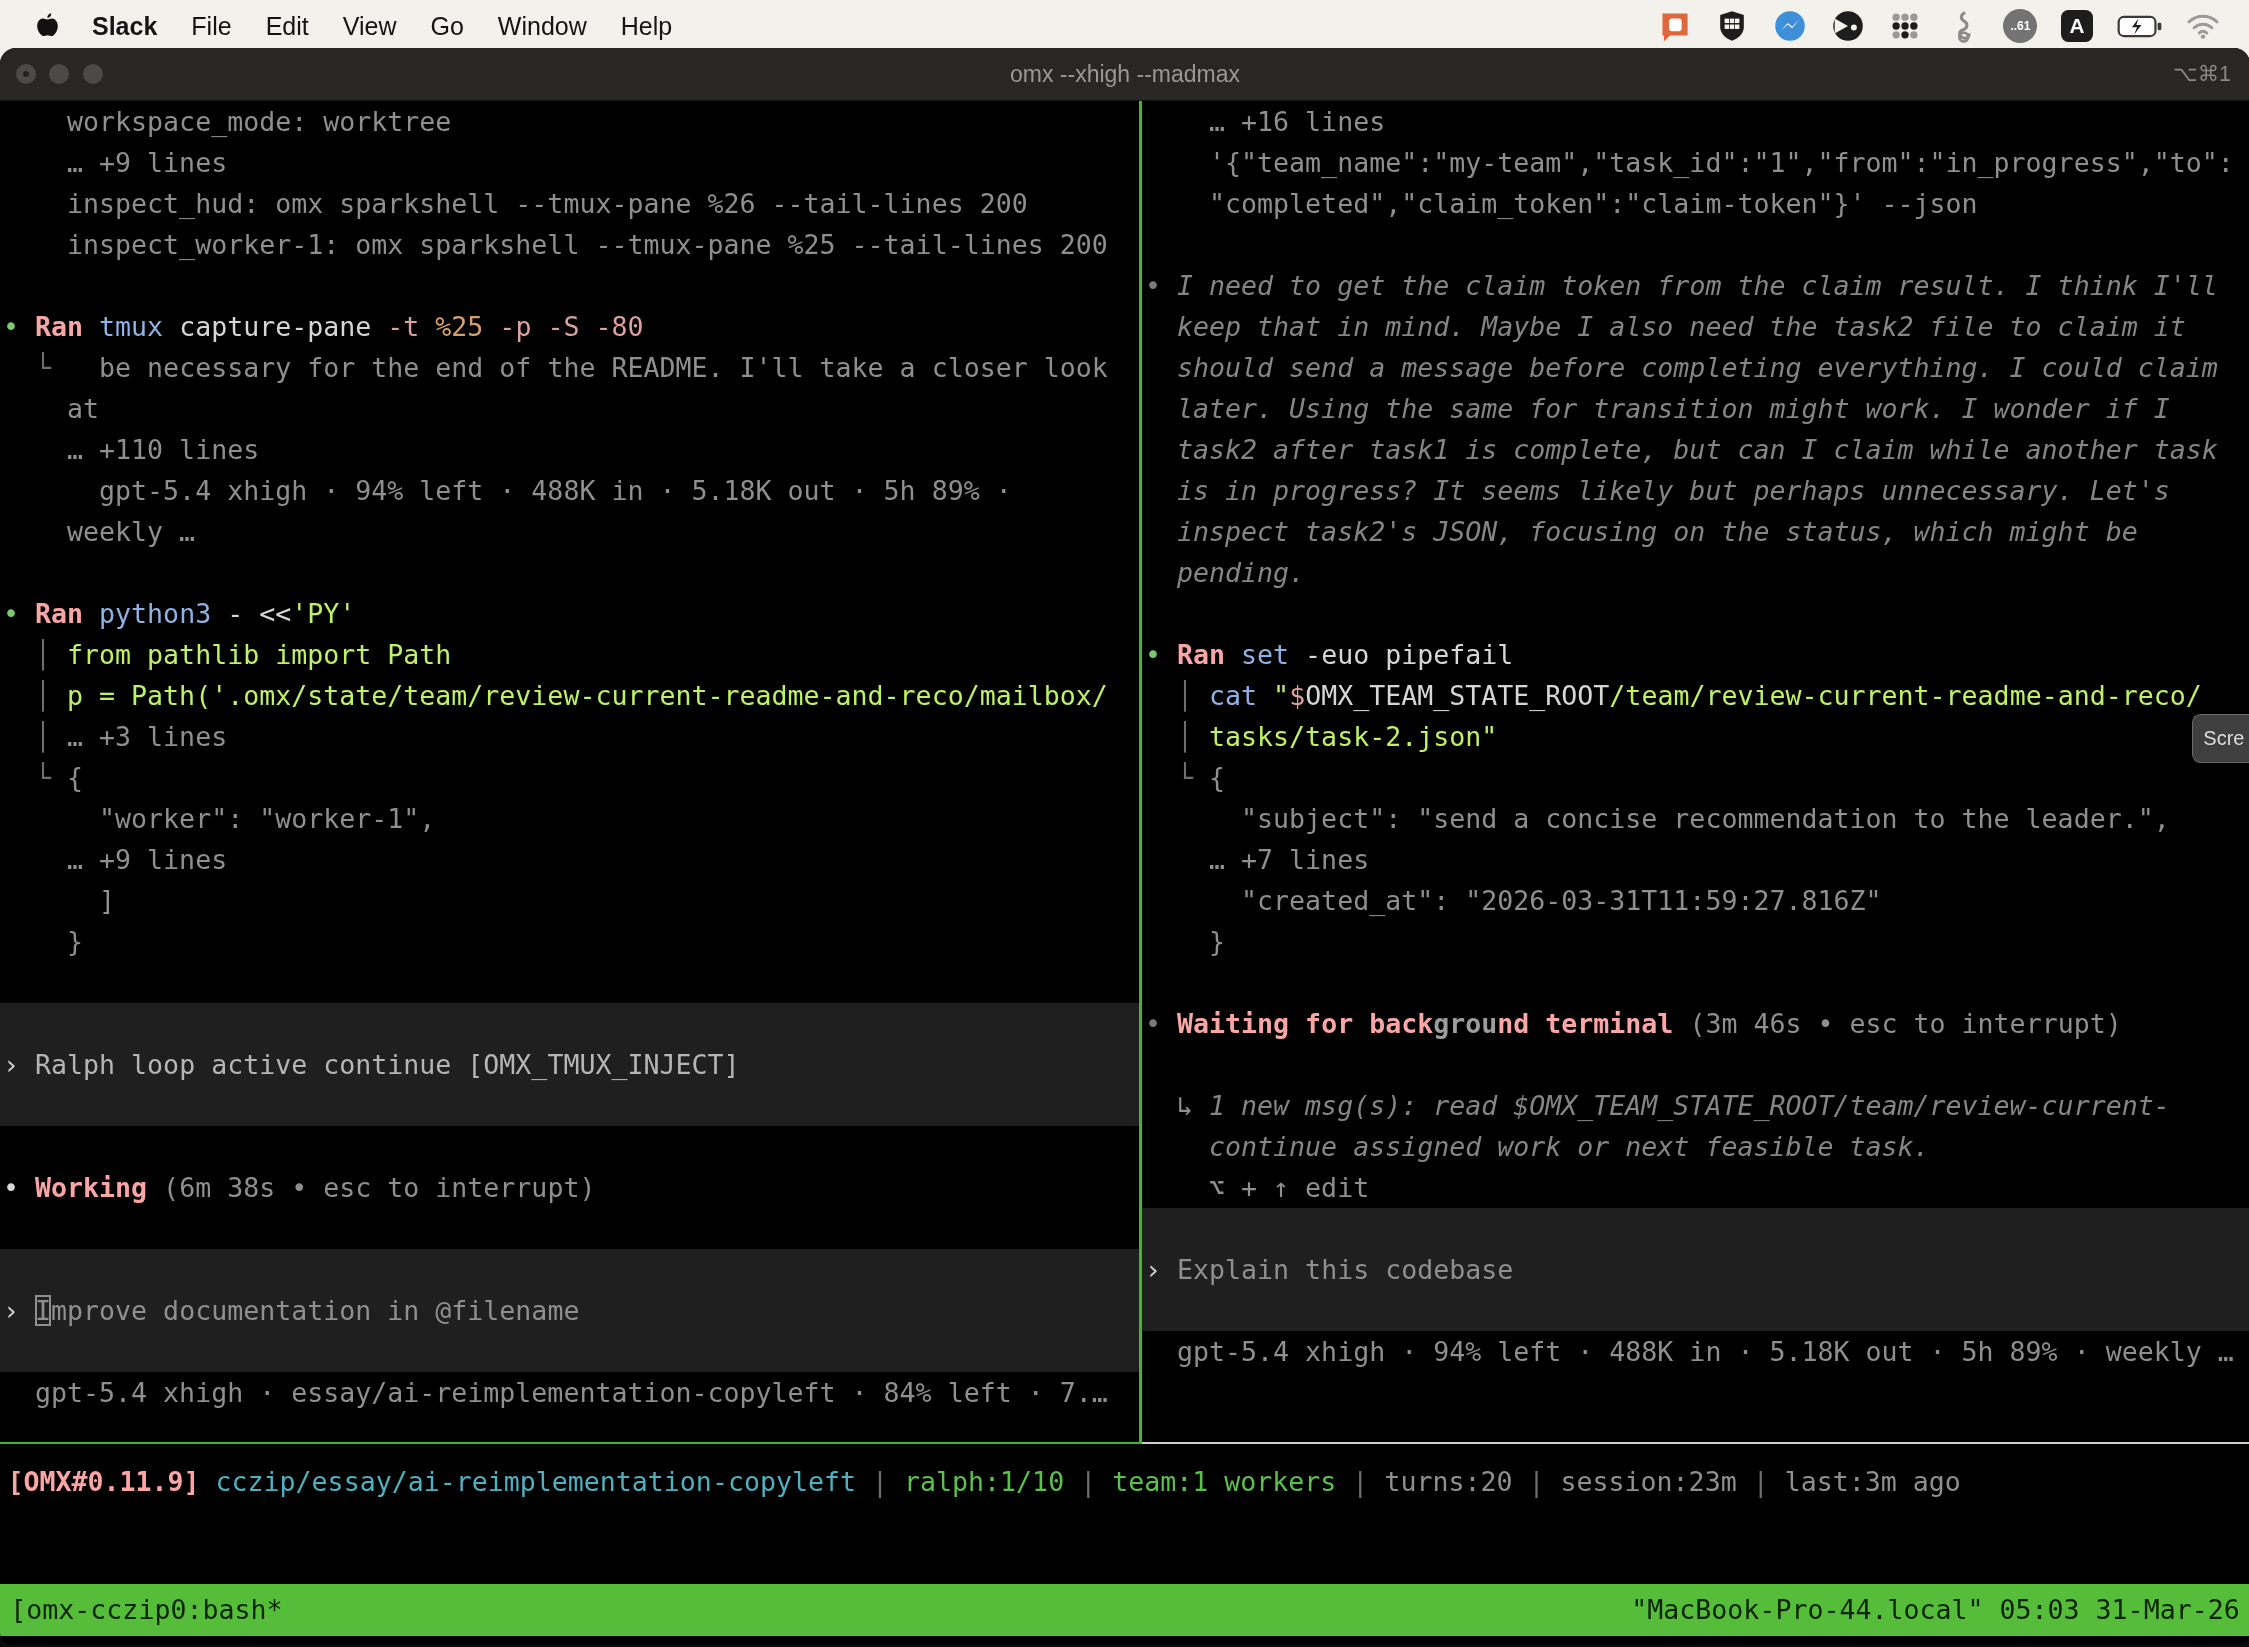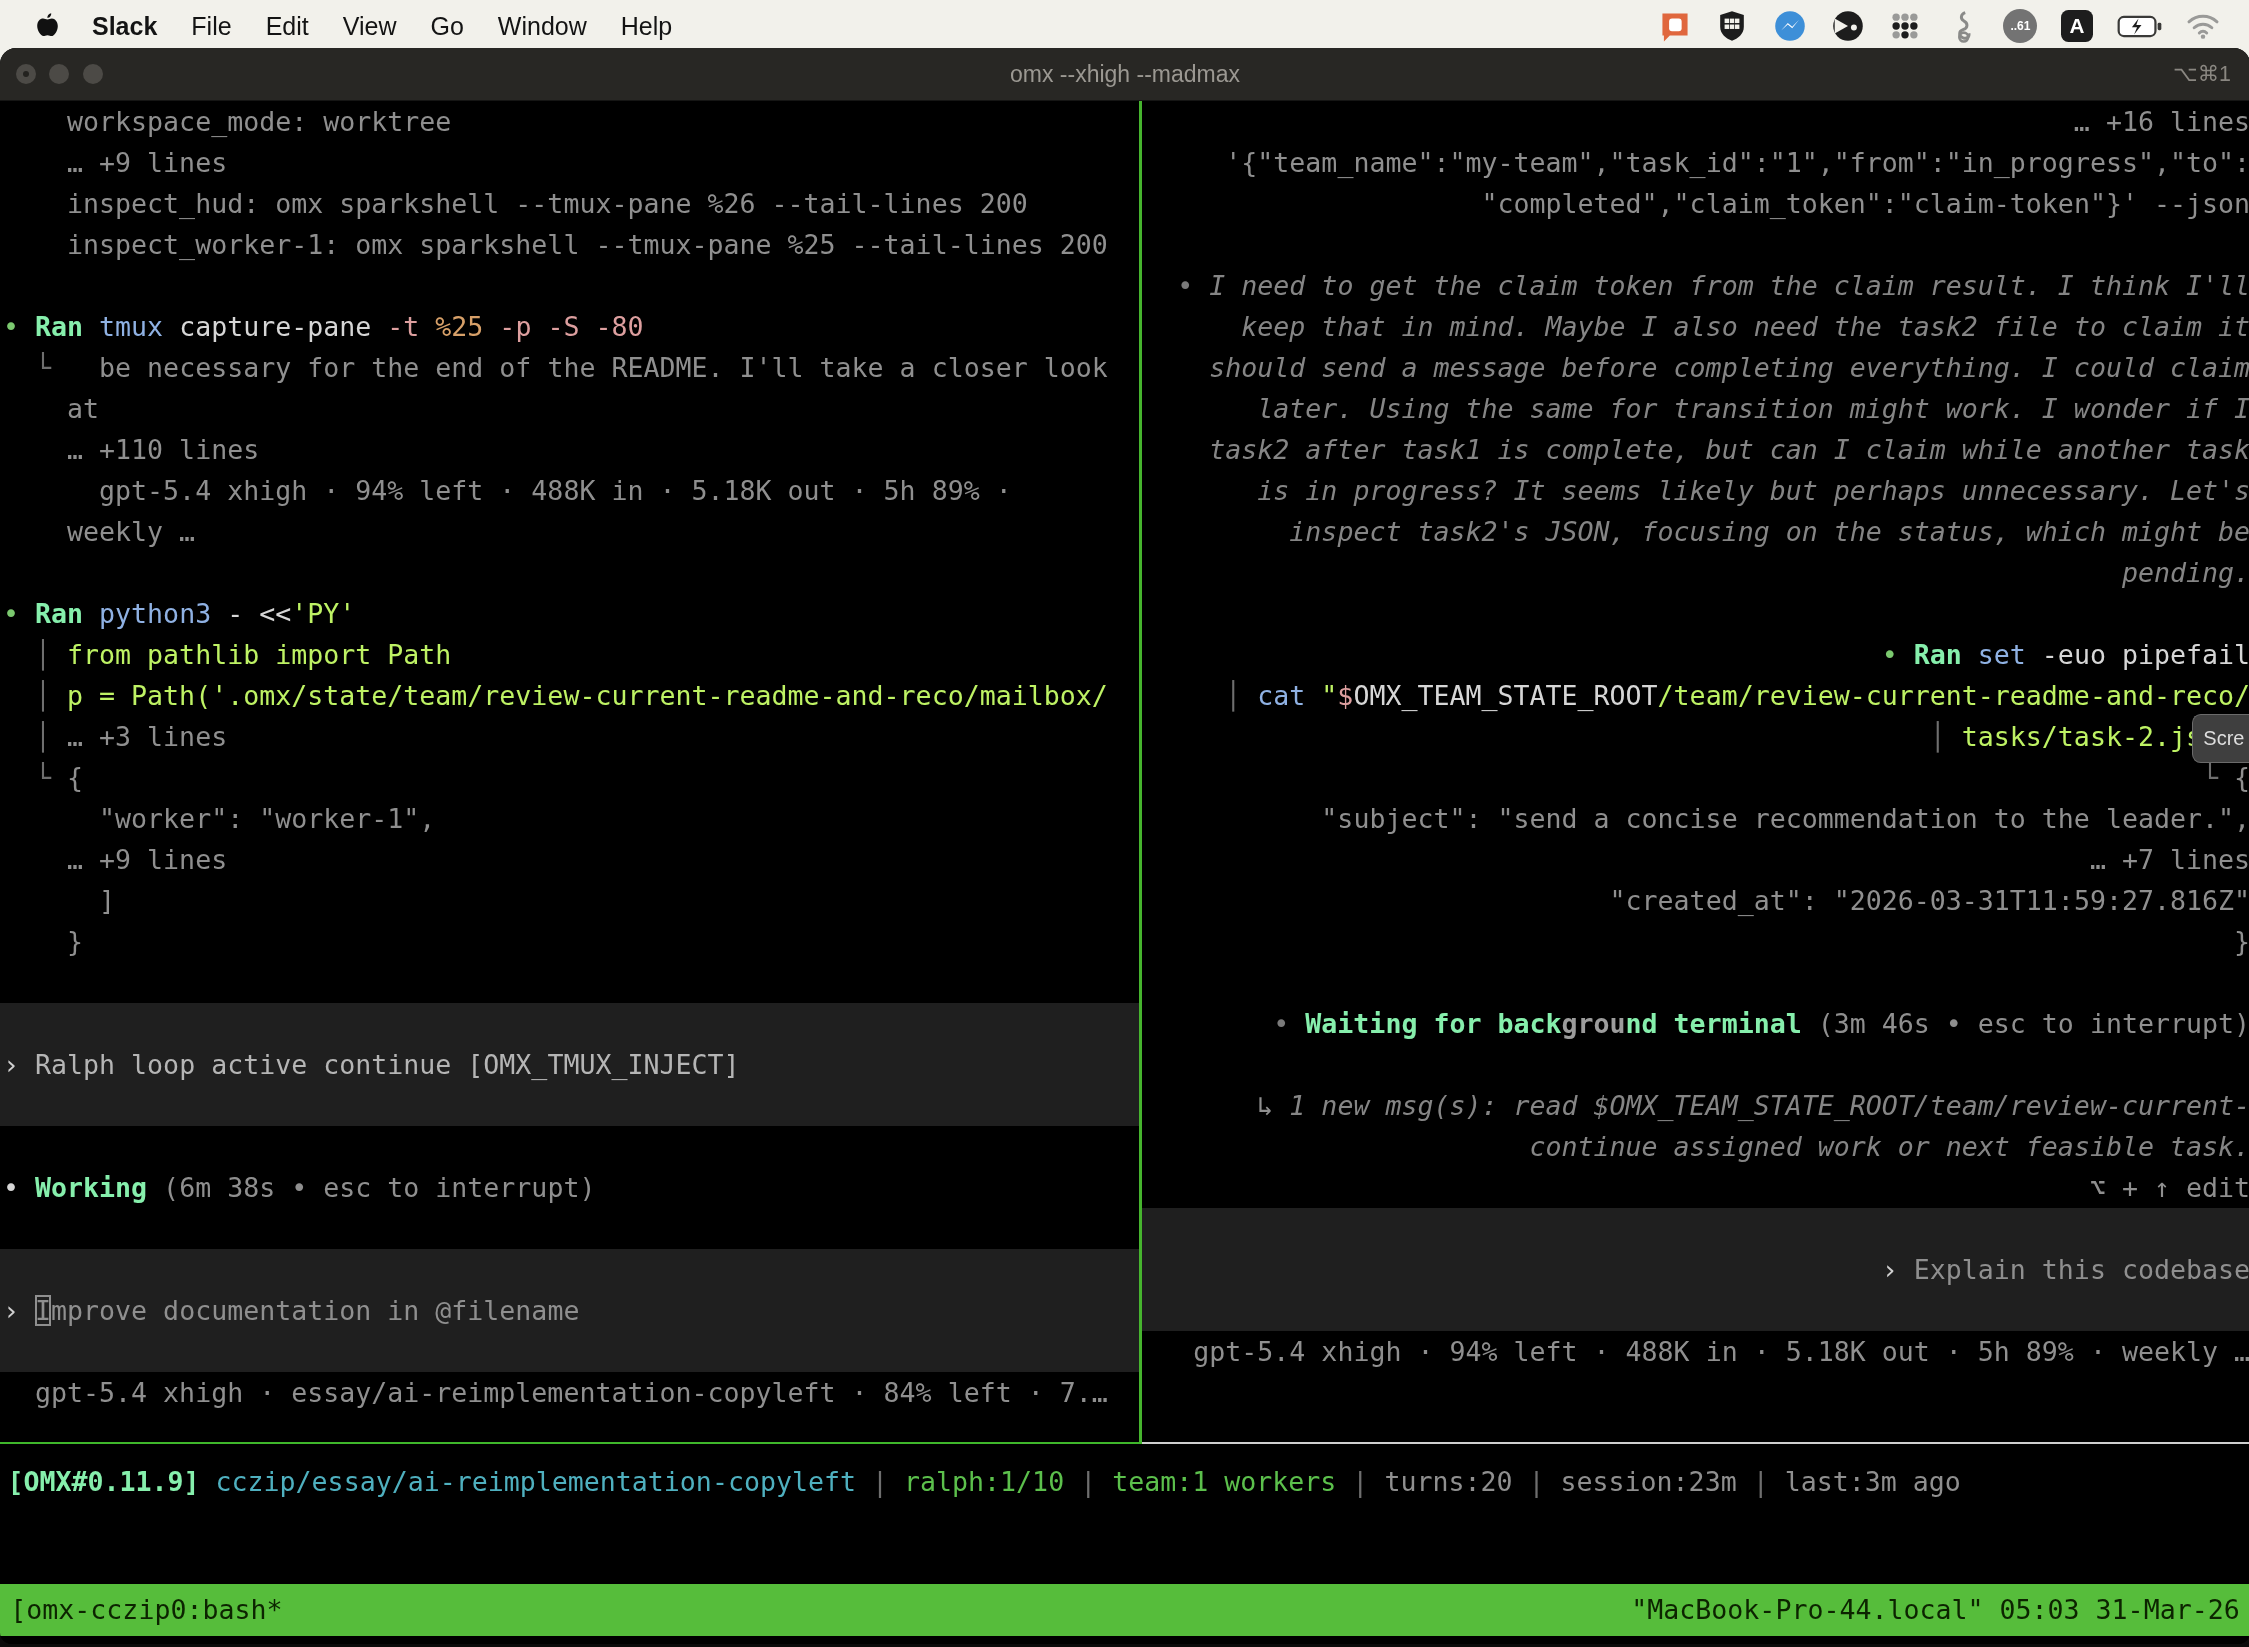--- a/index.html
+++ b/index.html
@@ -39,27 +39,27 @@
   .light.close::after { content:""; position:absolute; left:6.6px; top:6.6px; width:6.6px; height:6.6px;
     border-radius:50%; background:#23221f; }
   .wtitle { position:absolute; left:0; right:0; text-align:center; color:#9b9892; font-size:23px; }
   .wshortcut { position:absolute; right:19px; color:#8a8781; font-size:21.4px; }
 
   
   .term { font-family:"DejaVu Sans Mono", monospace; font-size:26.6px; line-height:41px; }
   .panes { display:flex; height:1341px; }
   .pane { position:relative; padding-left:3px; overflow:hidden; }
   .pane.left  { width:1139px; }
-  .pane.right { flex:1;text-align:right; }
+  .pane.right { flex:1; }
   .pdivider { width:3px; background:#46b42e; }
   .trow { height:41px; white-space:pre; }
   .trow.band { background:#1f1f1f; margin-left:-7.4px; padding-left:7.4px; }
 
   .c-g   { color:#8f8f8f; }
-  .c-w   { color:#86efac; font-weight:bold; }
+  .c-w   { color:#fca5a5; font-weight:bold; }
   .c-wsh { color:#9c9c9c; font-weight:bold; }
   .c-wt  { color:#d6d6d6; }
   .c-b   { color:#8fb1e3; }
   .c-p   { color:#dd9f9f; }
   .c-o   { color:#d7a069; }
   .c-gr  { color:#bef264; }
   .c-i   { color:#858585; font-style:italic; }
   .c-dim { color:#6e6e6e; }
   .c-dimb{ color:#7a7a7a; }
   .c-gn  { color:#7bc96f; }

